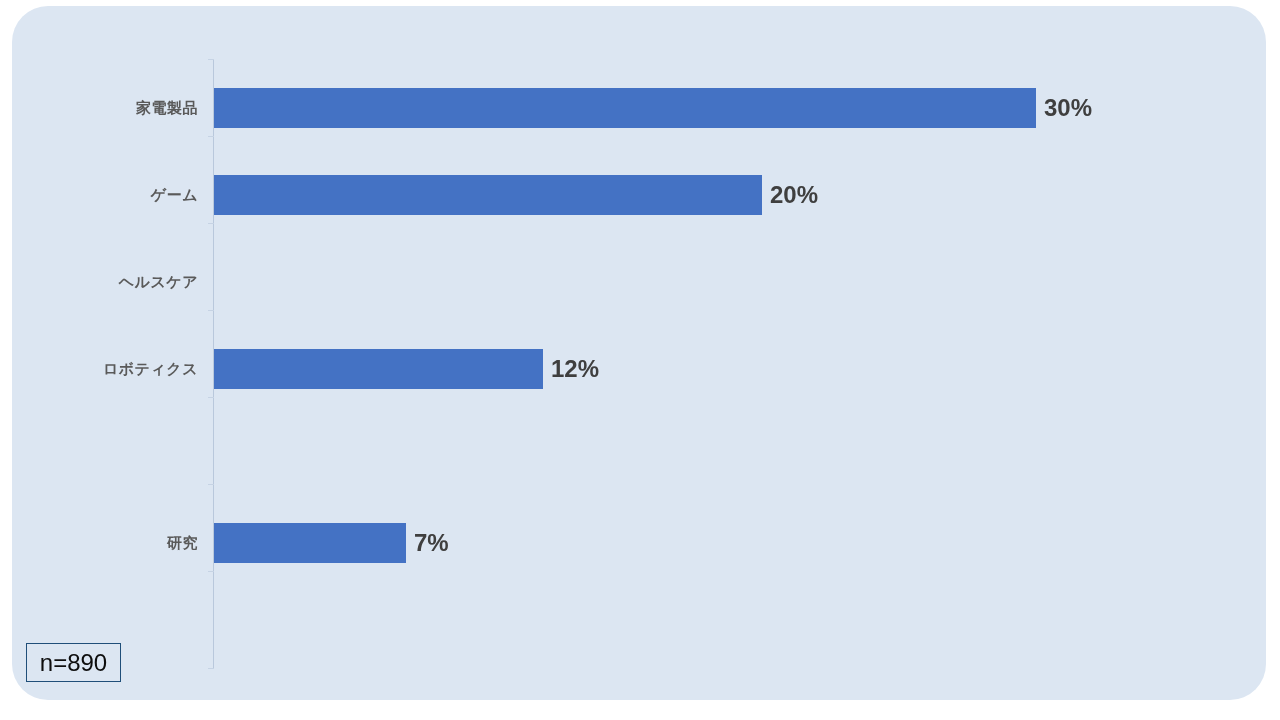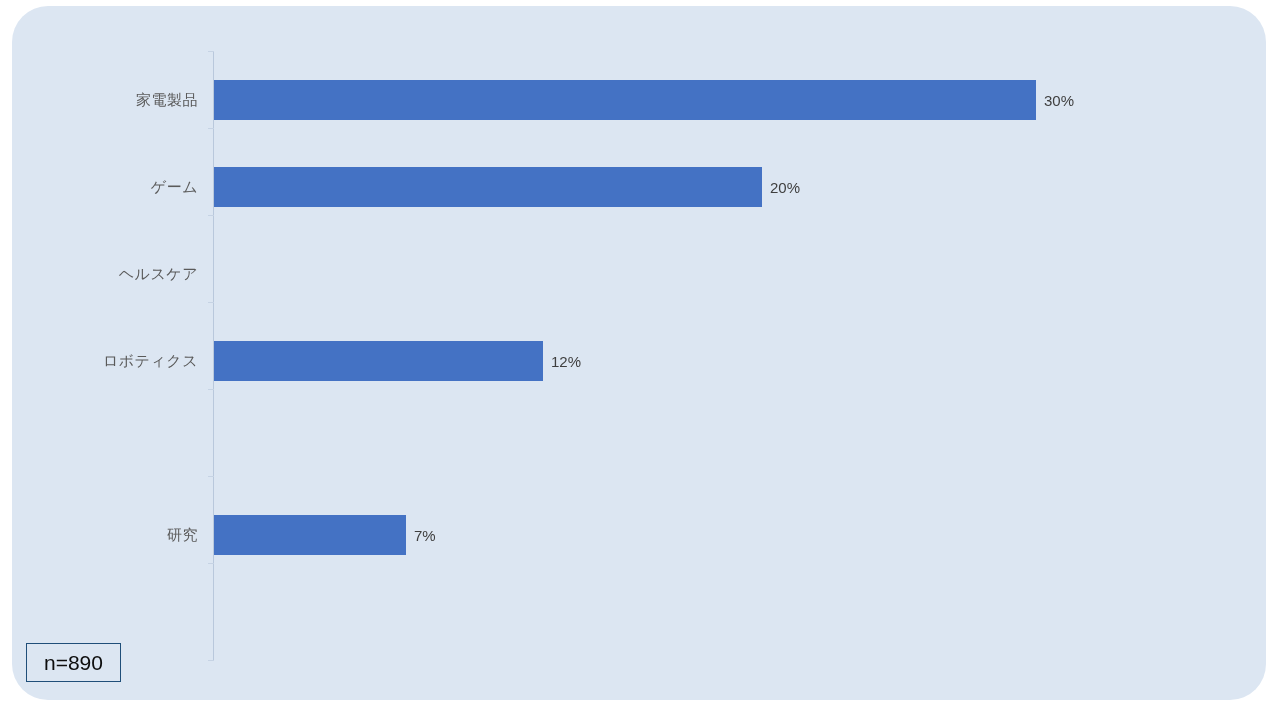--- a/index.html
+++ b/index.html
@@ -21,23 +21,24 @@
     width: 1254px;
     height: 694px;
     background: #dce6f2;
     border-radius: 36px;
   }
 
   
   #plot-area {
     position: absolute;
     left: 0;
-    top: 0;
+    top: 8px;
     width: 1254px;
     height: 694px;
+    font-weight: bold;
   }
 
   
   #category-axis-line {
     position: absolute;
     left: 201px;
     top: 45px;
     width: 1px;
     height: 610px;
     background: #b9c8dc;
@@ -73,21 +74,21 @@
   .bar {
     height: 40px;
     background: #4472c4;
     box-sizing: border-box;
   }
 
   .bar-value {
     position: absolute;
     top: 50%;
     transform: translateY(-50%);
-    font-size: 15px;
+    font-size: 24px;
     color: #3f3f3f;
     white-space: nowrap;
   }
 
   
   .axis-tick {
     position: absolute;
     left: 196px;
     width: 6px;
     height: 1px;
@@ -98,21 +99,21 @@
     position: absolute;
     left: 14px;
     top: 637px;
     width: 95px;
     height: 39px;
     border: 1.5px solid #1f4e79;
     background: #dce6f2;
     display: flex;
     align-items: center;
     justify-content: center;
-    font-size: 21px;
+    font-size: 24px;
     color: #0d0d0d;
     box-sizing: border-box;
   }
 </style>
 </head>
 <body>
 
 <div id="chart-panel">
   <div id="plot-area">
 

